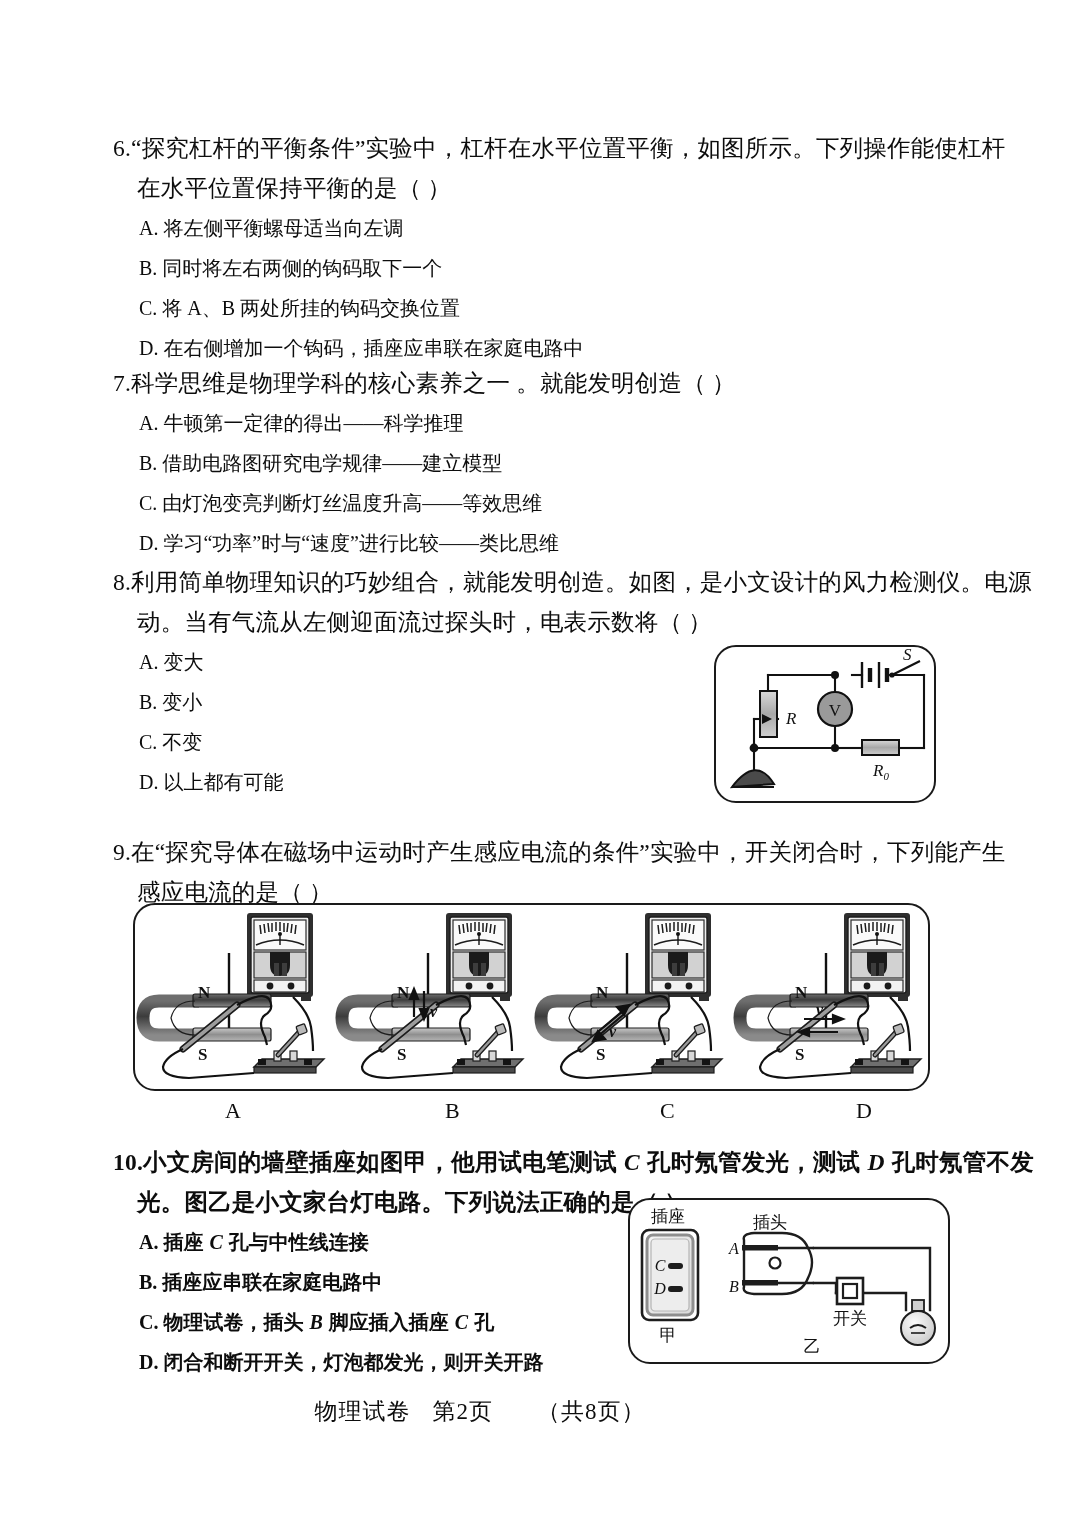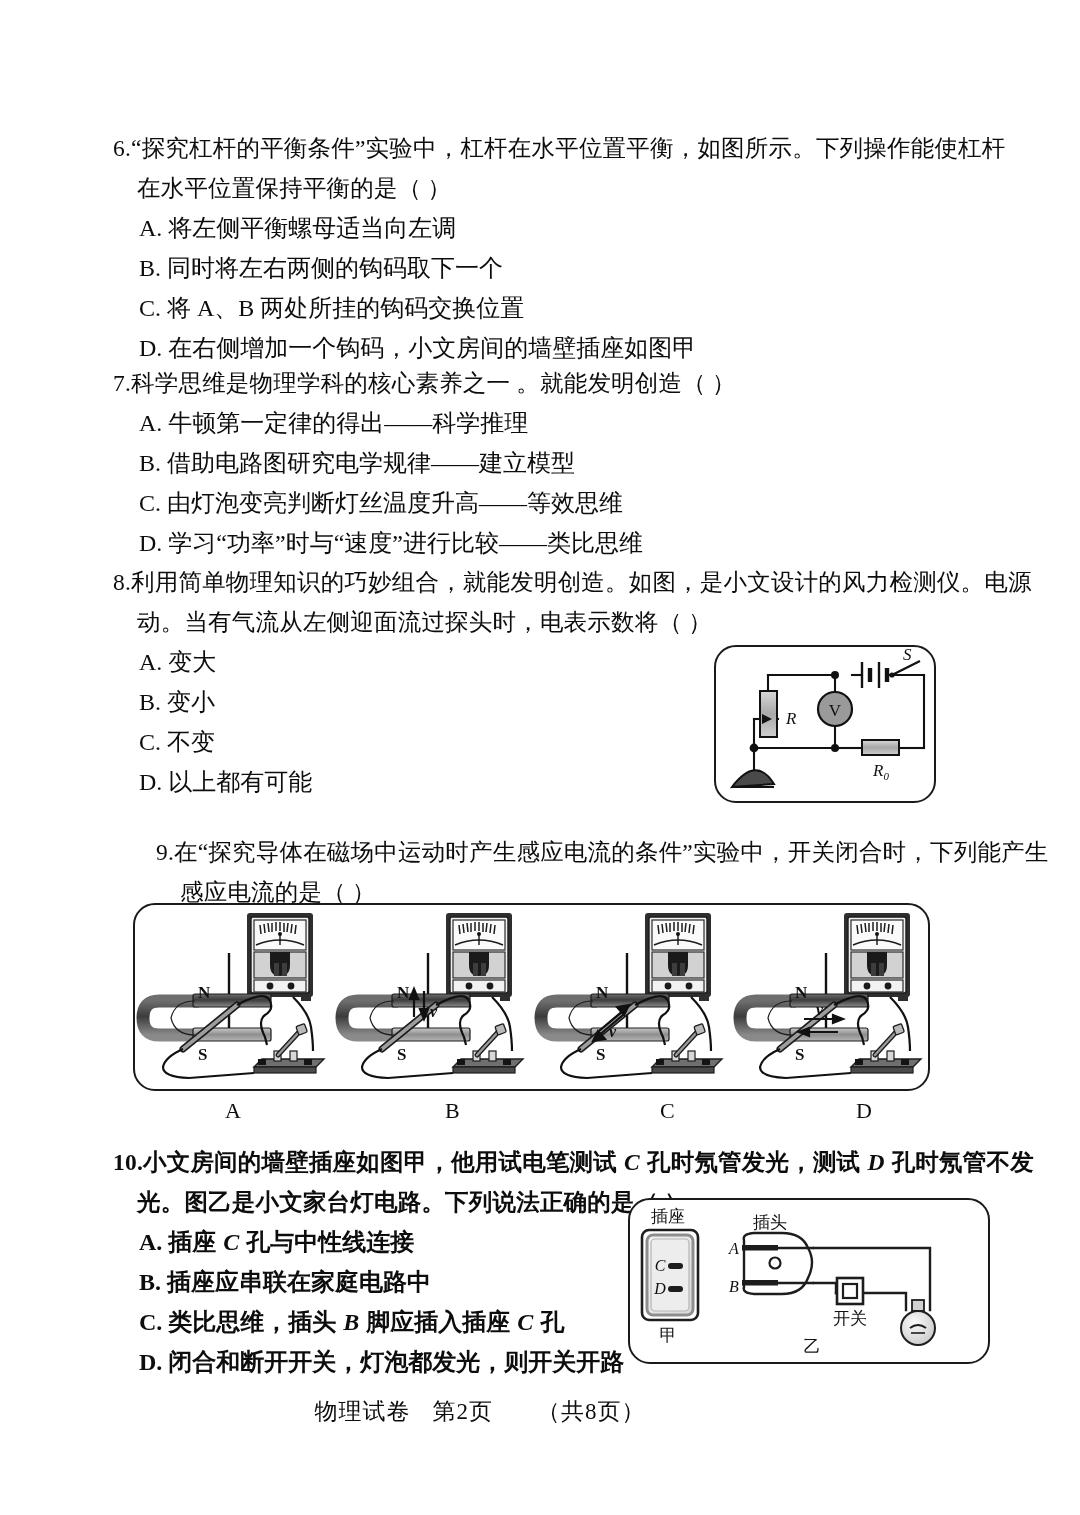--- a/index.html
+++ b/index.html
@@ -33,21 +33,21 @@
     white-space: nowrap;
   }
   .q-head {
     text-indent: 0;
   }
   .q-cont {
     padding-left: 24px;
   }
   .opt {
     padding-left: 26px;
-    font-size: 24px;
+    font-size: 20px;
     line-height: 40px;
     white-space: nowrap;
   }
   .ital {
     font-style: italic;
     font-family: "Liberation Serif", serif;
     padding: 0 1px;
   }
   sub {
     font-size: 0.62em;
@@ -69,21 +69,21 @@
   
   #fig-q9 { left: 133px; top: 903px; width: 797px; height: 188px; }
   .lblrow {
     position: absolute; left: 133px; top: 1098px; width: 797px; height: 30px;
   }
   .lblrow span {
     position: absolute; font-size: 22px; font-family: "Liberation Serif", serif;
   }
 
   
-  #fig-q10 { left: 628px; top: 1198px; width: 362px; height: 166px; }
+  #fig-q10 { left: 628px; top: 1198px; width: 322px; height: 166px; }
 
   
   .footer {
     position: absolute;
     left: 0; top: 1396px; width: 960px;
     text-align: center;
     font-size: 23px;
     font-family: "Liberation Serif", "DejaVu Serif", serif;
     letter-spacing: 1px;
   }
@@ -97,21 +97,21 @@
 <div class="page">
 
   <div class="q" id="q6" style="top:128px;">
     <div class="q-line q-head">
       <span>6.</span><span>“探究杠杆的平衡条件”实验中，杠杆在水平位置平衡，如图所示。下列操作能使杠杆</span>
     </div>
     <div class="q-line q-cont">在水平位置保持平衡的是（    ）</div>
     <div class="opt">A. 将左侧平衡螺母适当向左调</div>
     <div class="opt">B. 同时将左右两侧的钩码取下一个</div>
     <div class="opt">C. 将 A、B 两处所挂的钩码交换位置</div>
-    <div class="opt">D. 在右侧增加一个钩码，小文房间的墙壁插座如图甲</div>
+    <div class="opt">D. 在右侧增加一个钩码，插座应串联在家庭电路中</div>
   </div>
 
   <div class="q" id="q7" style="top:363px;">
     <div class="q-line q-head">
       <span>7.</span><span>科学思维是物理学科的核心素养之一 。就能发明创造（    ）</span>
     </div>
     <div class="opt">A. 牛顿第一定律的得出——科学推理</div>
     <div class="opt">B. 借助电路图研究电学规律——建立模型</div>
     <div class="opt">C. 由灯泡变亮判断灯丝温度升高——等效思维</div>
     <div class="opt">D. 学习“功率”时与“速度”进行比较——类比思维</div>
@@ -187,21 +187,21 @@
 
       <path d="M16 140 Q40 108 58 137 Z" fill="#4a4a4a" stroke="#111" stroke-width="2"></path>
       <line x1="16" y1="140" x2="58" y2="140" stroke="#111" stroke-width="2"></line>
 
       <circle cx="119" cy="28" r="4" fill="#111"></circle>
       <circle cx="119" cy="101" r="4" fill="#111"></circle>
       <circle cx="38" cy="101" r="4.4" fill="#111"></circle>
     </svg>
   </div>
 
-  <div class="q" id="q9" style="top:832px;margin-left:43px;">
+  <div class="q" id="q9" style="top:832px;">
     <div class="q-line q-head">
       <span>9.</span><span>在“探究导体在磁场中运动时产生感应电流的条件”实验中，开关闭合时，下列能产生</span>
     </div>
     <div class="q-line q-cont">感应电流的是（     ）</div>
   </div>
 
   <div class="figbox" id="fig-q9">
     <svg width="793" height="184" viewBox="0 0 793 184">
       <defs>
         <linearGradient id="magG" x1="0" y1="0" x2="0" y2="1">
@@ -382,21 +382,21 @@
   </div>
 
   <div class="q" id="q10" style="top:1142px;font-weight:bold;">
     <div class="q-line q-head">
       <span>10.</span><span>小文房间的墙壁插座如图甲，他用试电笔测试 </span><span class="ital">C</span><span> 孔时氖管发光，测试 </span><span class="ital">D</span><span> 孔时氖管不发</span>
     </div>
     <div class="q-line q-cont">光。图乙是小文家台灯电路。下列说法正确的是（    ）</div>
 
     <div class="opt"><span>A. 插座 </span><span class="ital">C</span><span> 孔与中性线连接</span></div>
     <div class="opt"><span>B. 插座应串联在家庭电路中</span></div>
-    <div class="opt"><span>C. 类比思维，插头 </span><span class="ital">B</span><span> 脚应插入插座 </span><span class="ital">C</span><span> 孔</span></div>
+    <div class="opt"><span>C. 物理试卷，插头 </span><span class="ital">B</span><span> 脚应插入插座 </span><span class="ital">C</span><span> 孔</span></div>
     <div class="opt"><span>D. 闭合和断开开关，灯泡都发光，则开关开路</span></div>
   </div>
 
   <div class="figbox" id="fig-q10">
     <svg width="318" height="162" viewBox="0 0 318 162">
       <defs>
         <linearGradient id="sockG" x1="0" y1="0" x2="1" y2="1">
           <stop offset="0" stop-color="#f4f4f4"></stop>
             <stop offset="1" stop-color="#d9d9d9"></stop>
         </linearGradient>

